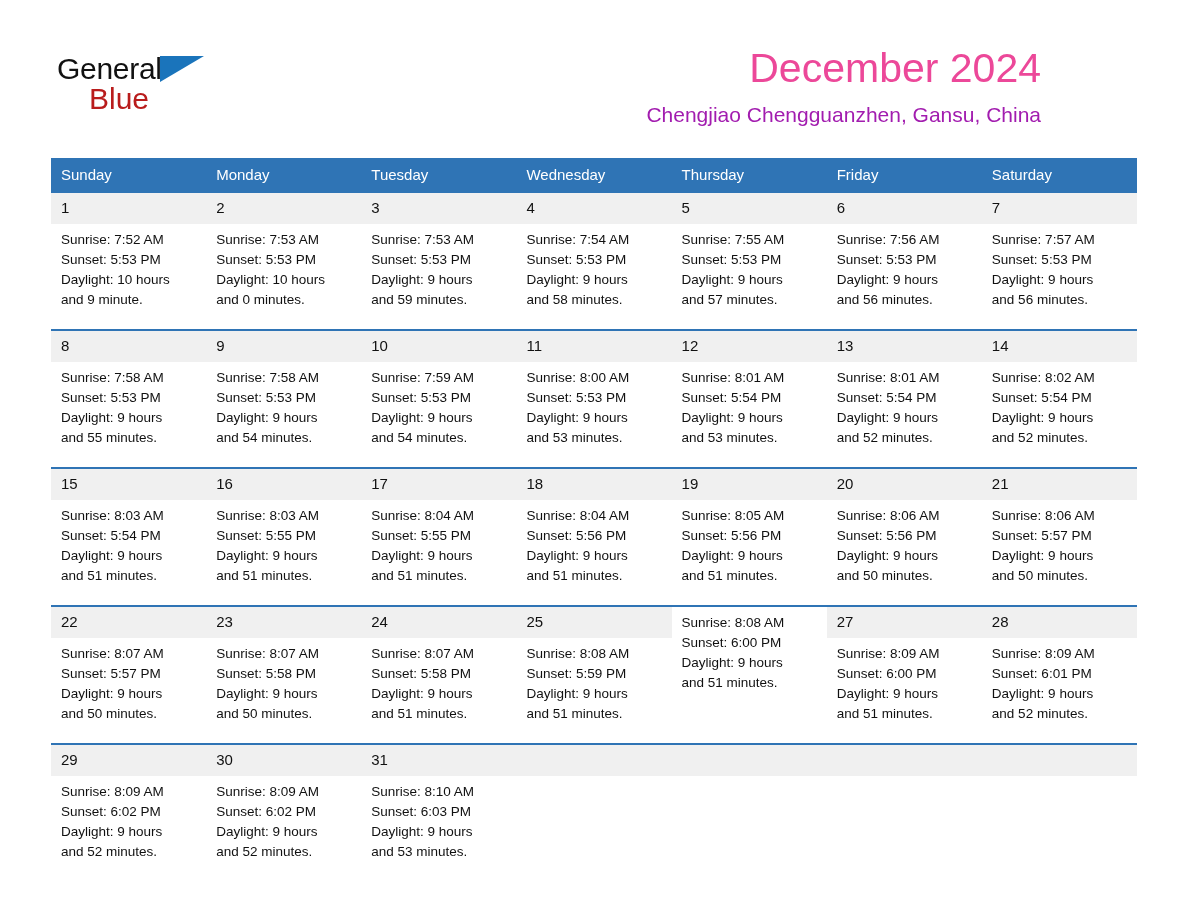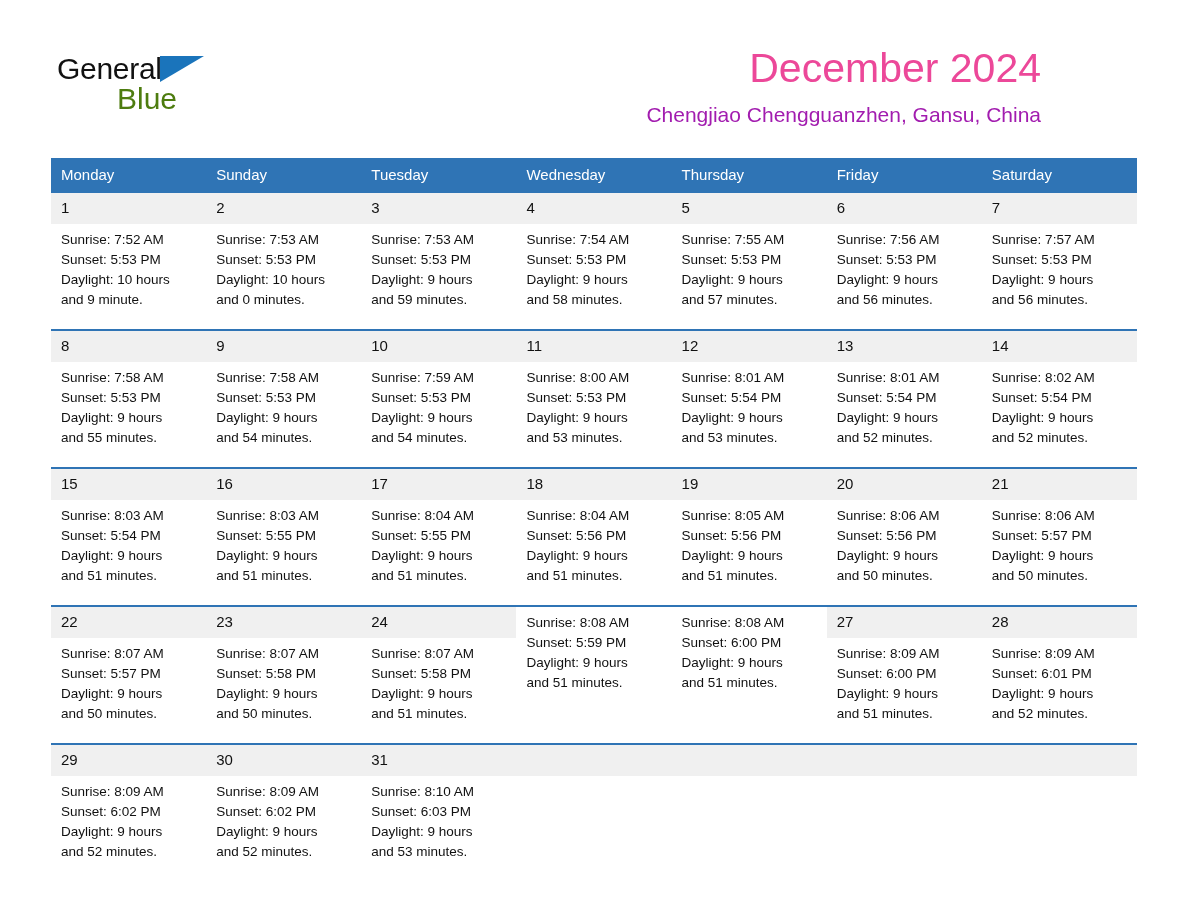--- a/index.html
+++ b/index.html
@@ -54,23 +54,23 @@
     width: 0;
     height: 0;
     border-left: 44px solid #1a74bb;
     border-bottom: 26px solid transparent;
     vertical-align: top;
     margin-left: -2px;
     margin-top: 4px;
   }
   .logo-row2 {
     margin-top: -2px;
-    margin-left: 60px;
+    margin-left: 32px;
     font-size: 30px;
-    color: #4d7c0f;
+    color: #b91c1c;
     line-height: 32px;
   }
 
   .title-block {
     position: absolute;
     right: 51px;
     top: 44px;
     text-align: right;
   }
   .cal-title {
@@ -167,22 +167,22 @@
     <div class="title-block">
       <h1 class="cal-title">December 2024</h1>
       <h2 class="cal-subtitle">Chengjiao Chengguanzhen, Gansu, China</h2>
     </div>
 
   </div>
 
   <div class="calendar">
 
     <div class="weekday-header">
+      <div class="weekday-cell">Sunday</div>
       <div class="weekday-cell">Monday</div>
-      <div class="weekday-cell">Sunday</div>
       <div class="weekday-cell">Tuesday</div>
       <div class="weekday-cell">Wednesday</div>
       <div class="weekday-cell">Thursday</div>
       <div class="weekday-cell">Friday</div>
       <div class="weekday-cell">Saturday</div>
     </div>
 
     <div class="week-row first-week">
       <div class="day-cell">
         <div class="day-number">1</div>
@@ -409,20 +409,21 @@
       <div class="day-cell">
         <div class="day-number">24</div>
         <div class="day-body">
           <div class="day-line">Sunrise: 8:07 AM</div>
           <div class="day-line">Sunset: 5:58 PM</div>
           <div class="day-line">Daylight: 9 hours</div>
           <div class="day-line">and 51 minutes.</div>
         </div>
       </div>
       <div class="day-cell">
+        <div class="day-number">25</div>
         <div class="day-body">
           <div class="day-line">Sunrise: 8:08 AM</div>
           <div class="day-line">Sunset: 5:59 PM</div>
           <div class="day-line">Daylight: 9 hours</div>
           <div class="day-line">and 51 minutes.</div>
         </div>
       </div>
       <div class="day-cell">
         <div class="day-body">
           <div class="day-line">Sunrise: 8:08 AM</div>

